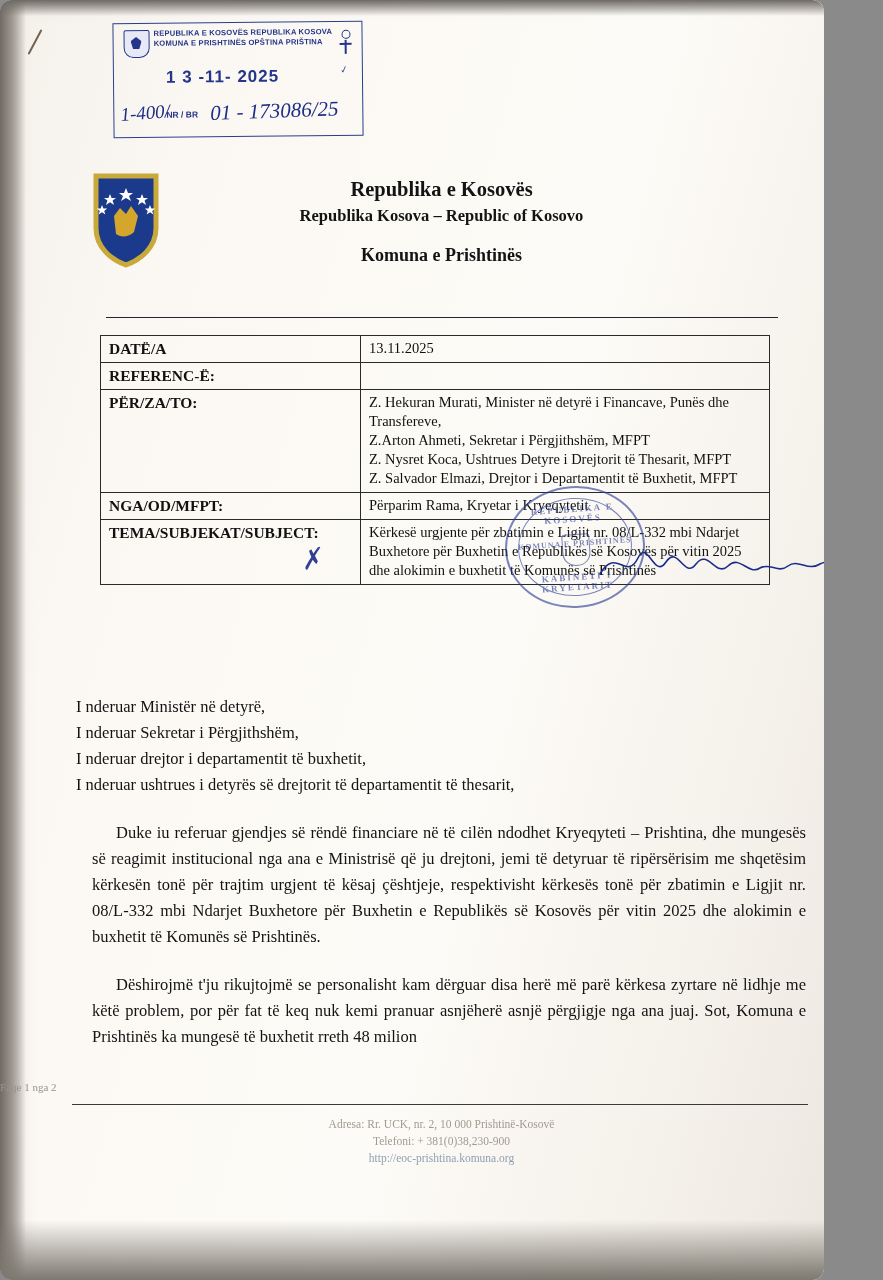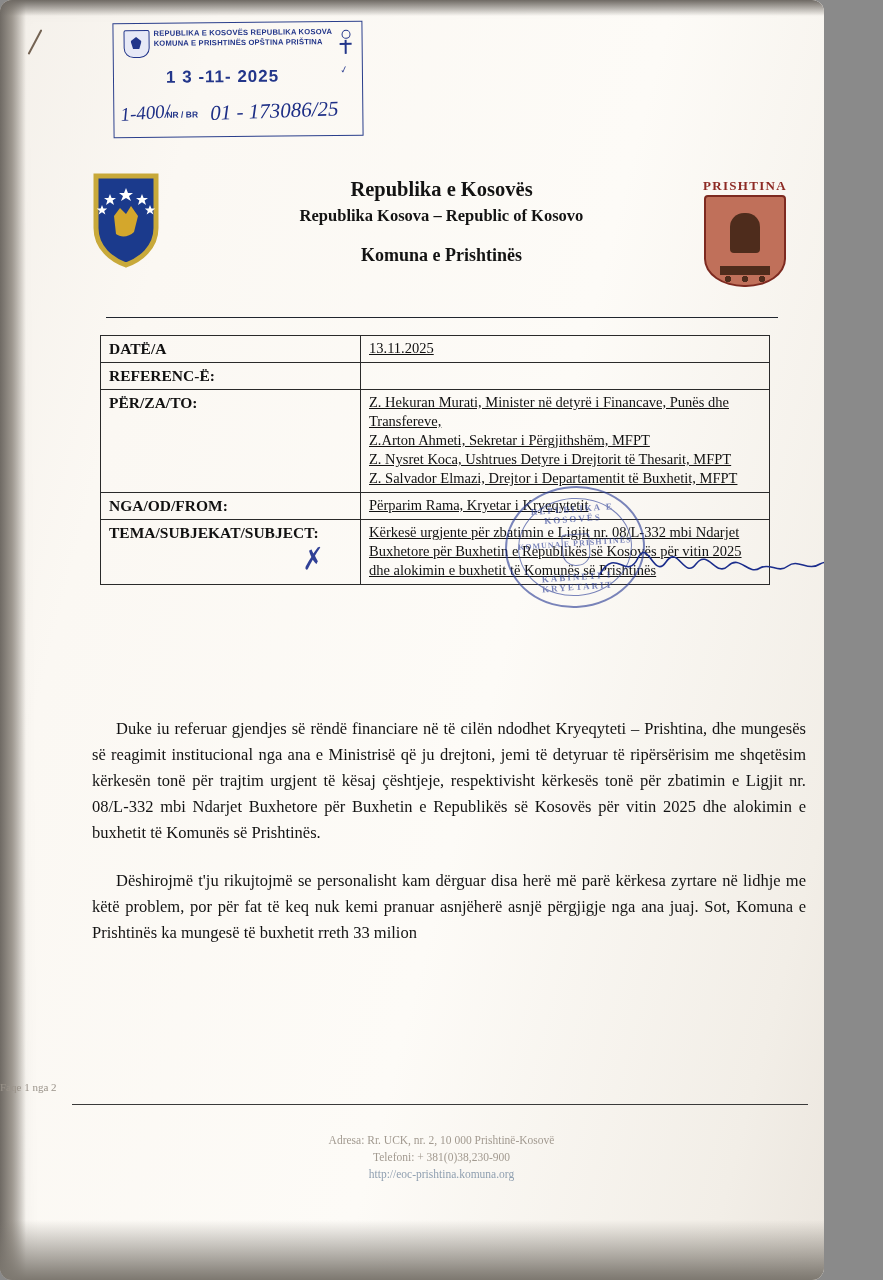--- a/index.html
+++ b/index.html
@@ -236,21 +236,21 @@
     padding: 3px 6px 4px 8px;
     vertical-align: top;
     line-height: 19px;
   }
   .info-table td.label {
     width: 245px;
     font-weight: 700;
     font-size: 15.5px;
     white-space: nowrap;
   }
-  .info-table td.value { font-size: 14.5px; text-decoration: underline; }
+  .info-table td.value { font-size: 14.5px; }
   .nowrap-line { display: block; }
 
   
   .seal {
     position: absolute;
     left: 505px; top: 486px;
     width: 136px; height: 118px;
     border: 2px solid #2a3c95;
     border-radius: 50%;
     opacity: .62;
@@ -345,21 +345,20 @@
     color: #9a938a;
   }
   .footer {
     position: absolute;
     left: 0; top: 1116px;
     width: 883px;
     text-align: center;
     font-size: 11.5px;
     line-height: 17px;
     color: #a29a90;
-    margin-top: 16px;
   }
   .footer .l3 { color: #8f9fb0; }
 </style>
 </head>
 <body>
 
 <div class="page">
   <div class="sheet"></div>
   <div class="shadow-left"></div>
   <div class="shadow-top"></div>
@@ -393,28 +392,20 @@
         <g fill="#ffffff">
           <polygon points="34,16 36,21 41,21 37,24 39,29 34,26 29,29 31,24 27,21 32,21"></polygon>
           <polygon points="18,22 19.6,26 24,26 20.6,28.6 22,33 18,30.3 14,33 15.4,28.6 12,26 16.4,26"></polygon>
           <polygon points="50,22 51.6,26 56,26 52.6,28.6 54,33 50,30.3 46,33 47.4,28.6 44,26 48.4,26"></polygon>
           <polygon points="10,33 11.4,36.6 15.2,36.6 12.2,38.9 13.4,42.6 10,40.3 6.6,42.6 7.8,38.9 4.8,36.6 8.6,36.6"></polygon>
           <polygon points="58,33 59.4,36.6 63.2,36.6 60.2,38.9 61.4,42.6 58,40.3 54.6,42.6 55.8,38.9 52.8,36.6 56.6,36.6"></polygon>
         </g>
       </svg>
     </div>
 
-    <div class="coat-pr">
-      <div class="coat-pr-title">PRISHTINA</div>
-      <div class="shield-pr">
-        <div class="bust"></div>
-        <div class="bar"></div>
-        <div class="dots"></div>
-      </div>
-    </div>
 
     <div class="header-text">
       <div class="h-line1">Republika e Kosovës</div>
       <div class="h-line2">Republika Kosova – Republic of Kosovo</div>
       <div class="h-line3">Komuna e Prishtinës</div>
     </div>
 
     <div class="rule"></div>
 
     <table class="info-table">
@@ -430,21 +421,21 @@
         <tr>
           <td class="label">PËR/ZA/TO:</td>
           <td class="value">
             <span class="nowrap-line">Z. Hekuran Murati, Minister në detyrë i Financave, Punës dhe Transfereve,</span>
             <span class="nowrap-line">Z.Arton Ahmeti, Sekretar i Përgjithshëm, MFPT</span>
             <span class="nowrap-line">Z. Nysret Koca, Ushtrues Detyre i Drejtorit të Thesarit, MFPT</span>
             <span class="nowrap-line">Z. Salvador Elmazi, Drejtor i Departamentit të Buxhetit, MFPT</span>
           </td>
         </tr>
         <tr>
-          <td class="label">NGA/OD/FROM:</td>
+          <td class="label">NGA/OD/MFPT:</td>
           <td class="value">Përparim Rama, Kryetar i Kryeqytetit</td>
         </tr>
         <tr>
           <td class="label">TEMA/SUBJEKAT/SUBJECT:</td>
           <td class="value">Kërkesë urgjente për zbatimin e Ligjit nr. 08/L-332 mbi Ndarjet Buxhetore për Buxhetin e Republikës së Kosovës për vitin 2025 dhe alokimin e buxhetit të Komunës së Prishtinës</td>
         </tr>
       </tbody>
     </table>
 
     <div class="seal">
@@ -453,22 +444,28 @@
       <div class="seal-center"></div>
       <div class="seal-bottom">KABINETI I KRYETARIT</div>
     </div>
 
     <div class="sig-initial">✗</div>
     <svg class="signature" viewBox="0 0 250 46">
       <path d="M2 34 C18 6, 28 42, 40 18 C50 -2, 56 40, 68 22 C80 4, 86 40, 98 24 C110 8, 118 38, 130 26 C142 14, 150 36, 162 28 C172 22, 180 34, 190 26 C200 18, 210 32, 222 24 C232 18, 240 28, 248 20" fill="none" stroke="#1b2d8c" stroke-width="1.6" stroke-linecap="round"></path>
     </svg>
 
     <div class="body-block">
+      <div class="salutation">
+        <p>I nderuar Ministër në detyrë,</p>
+        <p>I nderuar Sekretar i Përgjithshëm,</p>
+        <p>I nderuar drejtor i departamentit të buxhetit,</p>
+        <p>I nderuar ushtrues i detyrës së drejtorit të departamentit të thesarit,</p>
+      </div>
       <p class="para">Duke iu referuar gjendjes së rëndë financiare në të cilën ndodhet Kryeqyteti – Prishtina, dhe mungesës së reagimit institucional nga ana e Ministrisë që ju drejtoni, jemi të detyruar të ripërsërisim me shqetësim kërkesën tonë për trajtim urgjent të kësaj çështjeje, respektivisht kërkesës tonë për zbatimin e Ligjit nr. 08/L-332 mbi Ndarjet Buxhetore për Buxhetin e Republikës së Kosovës për vitin 2025 dhe alokimin e buxhetit të Komunës së Prishtinës.</p>
-      <p class="para">Dëshirojmë t'ju rikujtojmë se personalisht kam dërguar disa herë më parë kërkesa zyrtare në lidhje me këtë problem, por për fat të keq nuk kemi pranuar asnjëherë asnjë përgjigje nga ana juaj. Sot, Komuna e Prishtinës ka mungesë të buxhetit rreth 33 milion</p>
+      <p class="para">Dëshirojmë t'ju rikujtojmë se personalisht kam dërguar disa herë më parë kërkesa zyrtare në lidhje me këtë problem, por për fat të keq nuk kemi pranuar asnjëherë asnjë përgjigje nga ana juaj. Sot, Komuna e Prishtinës ka mungesë të buxhetit rreth 48 milion</p>
     </div>
 
     <div class="page-num">Faqe 1 nga 2</div>
     <div class="footer-rule"></div>
     <div class="footer">
       <div>Adresa: Rr. UCK, nr. 2, 10 000 Prishtinë-Kosovë</div>
       <div>Telefoni: + 381(0)38,230-900</div>
       <div class="l3">http://eoc-prishtina.komuna.org</div>
     </div>
 

